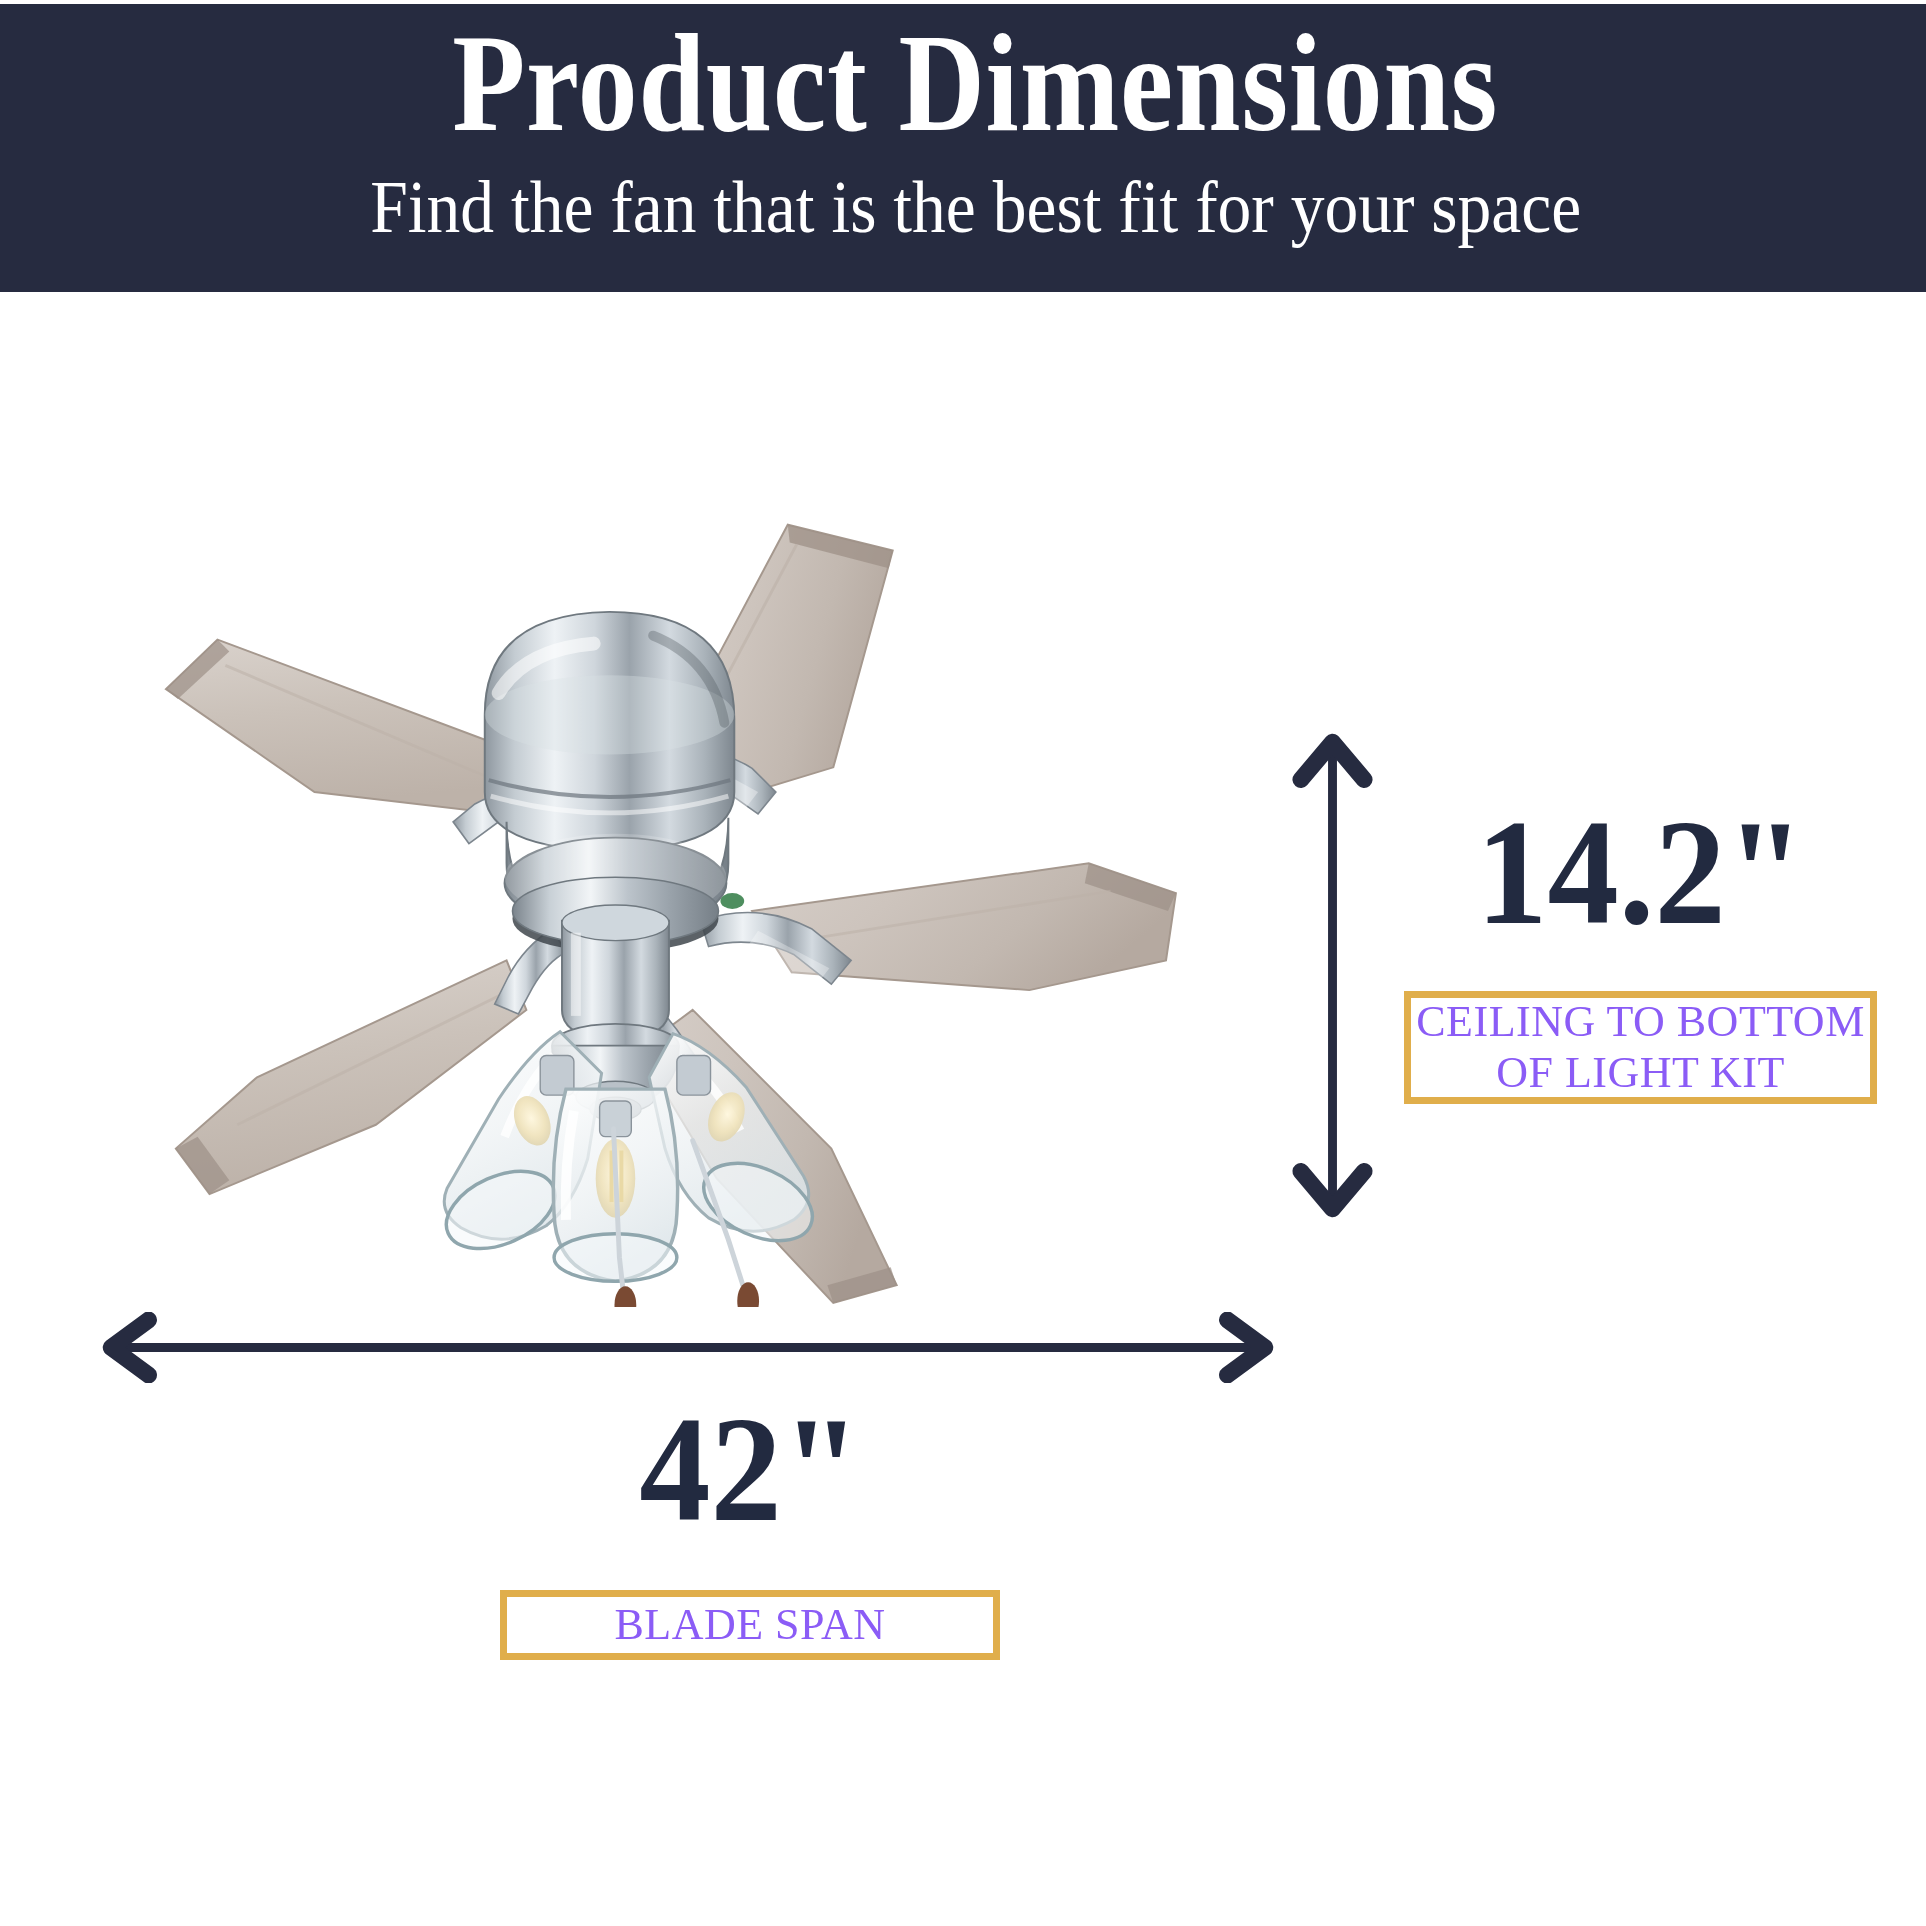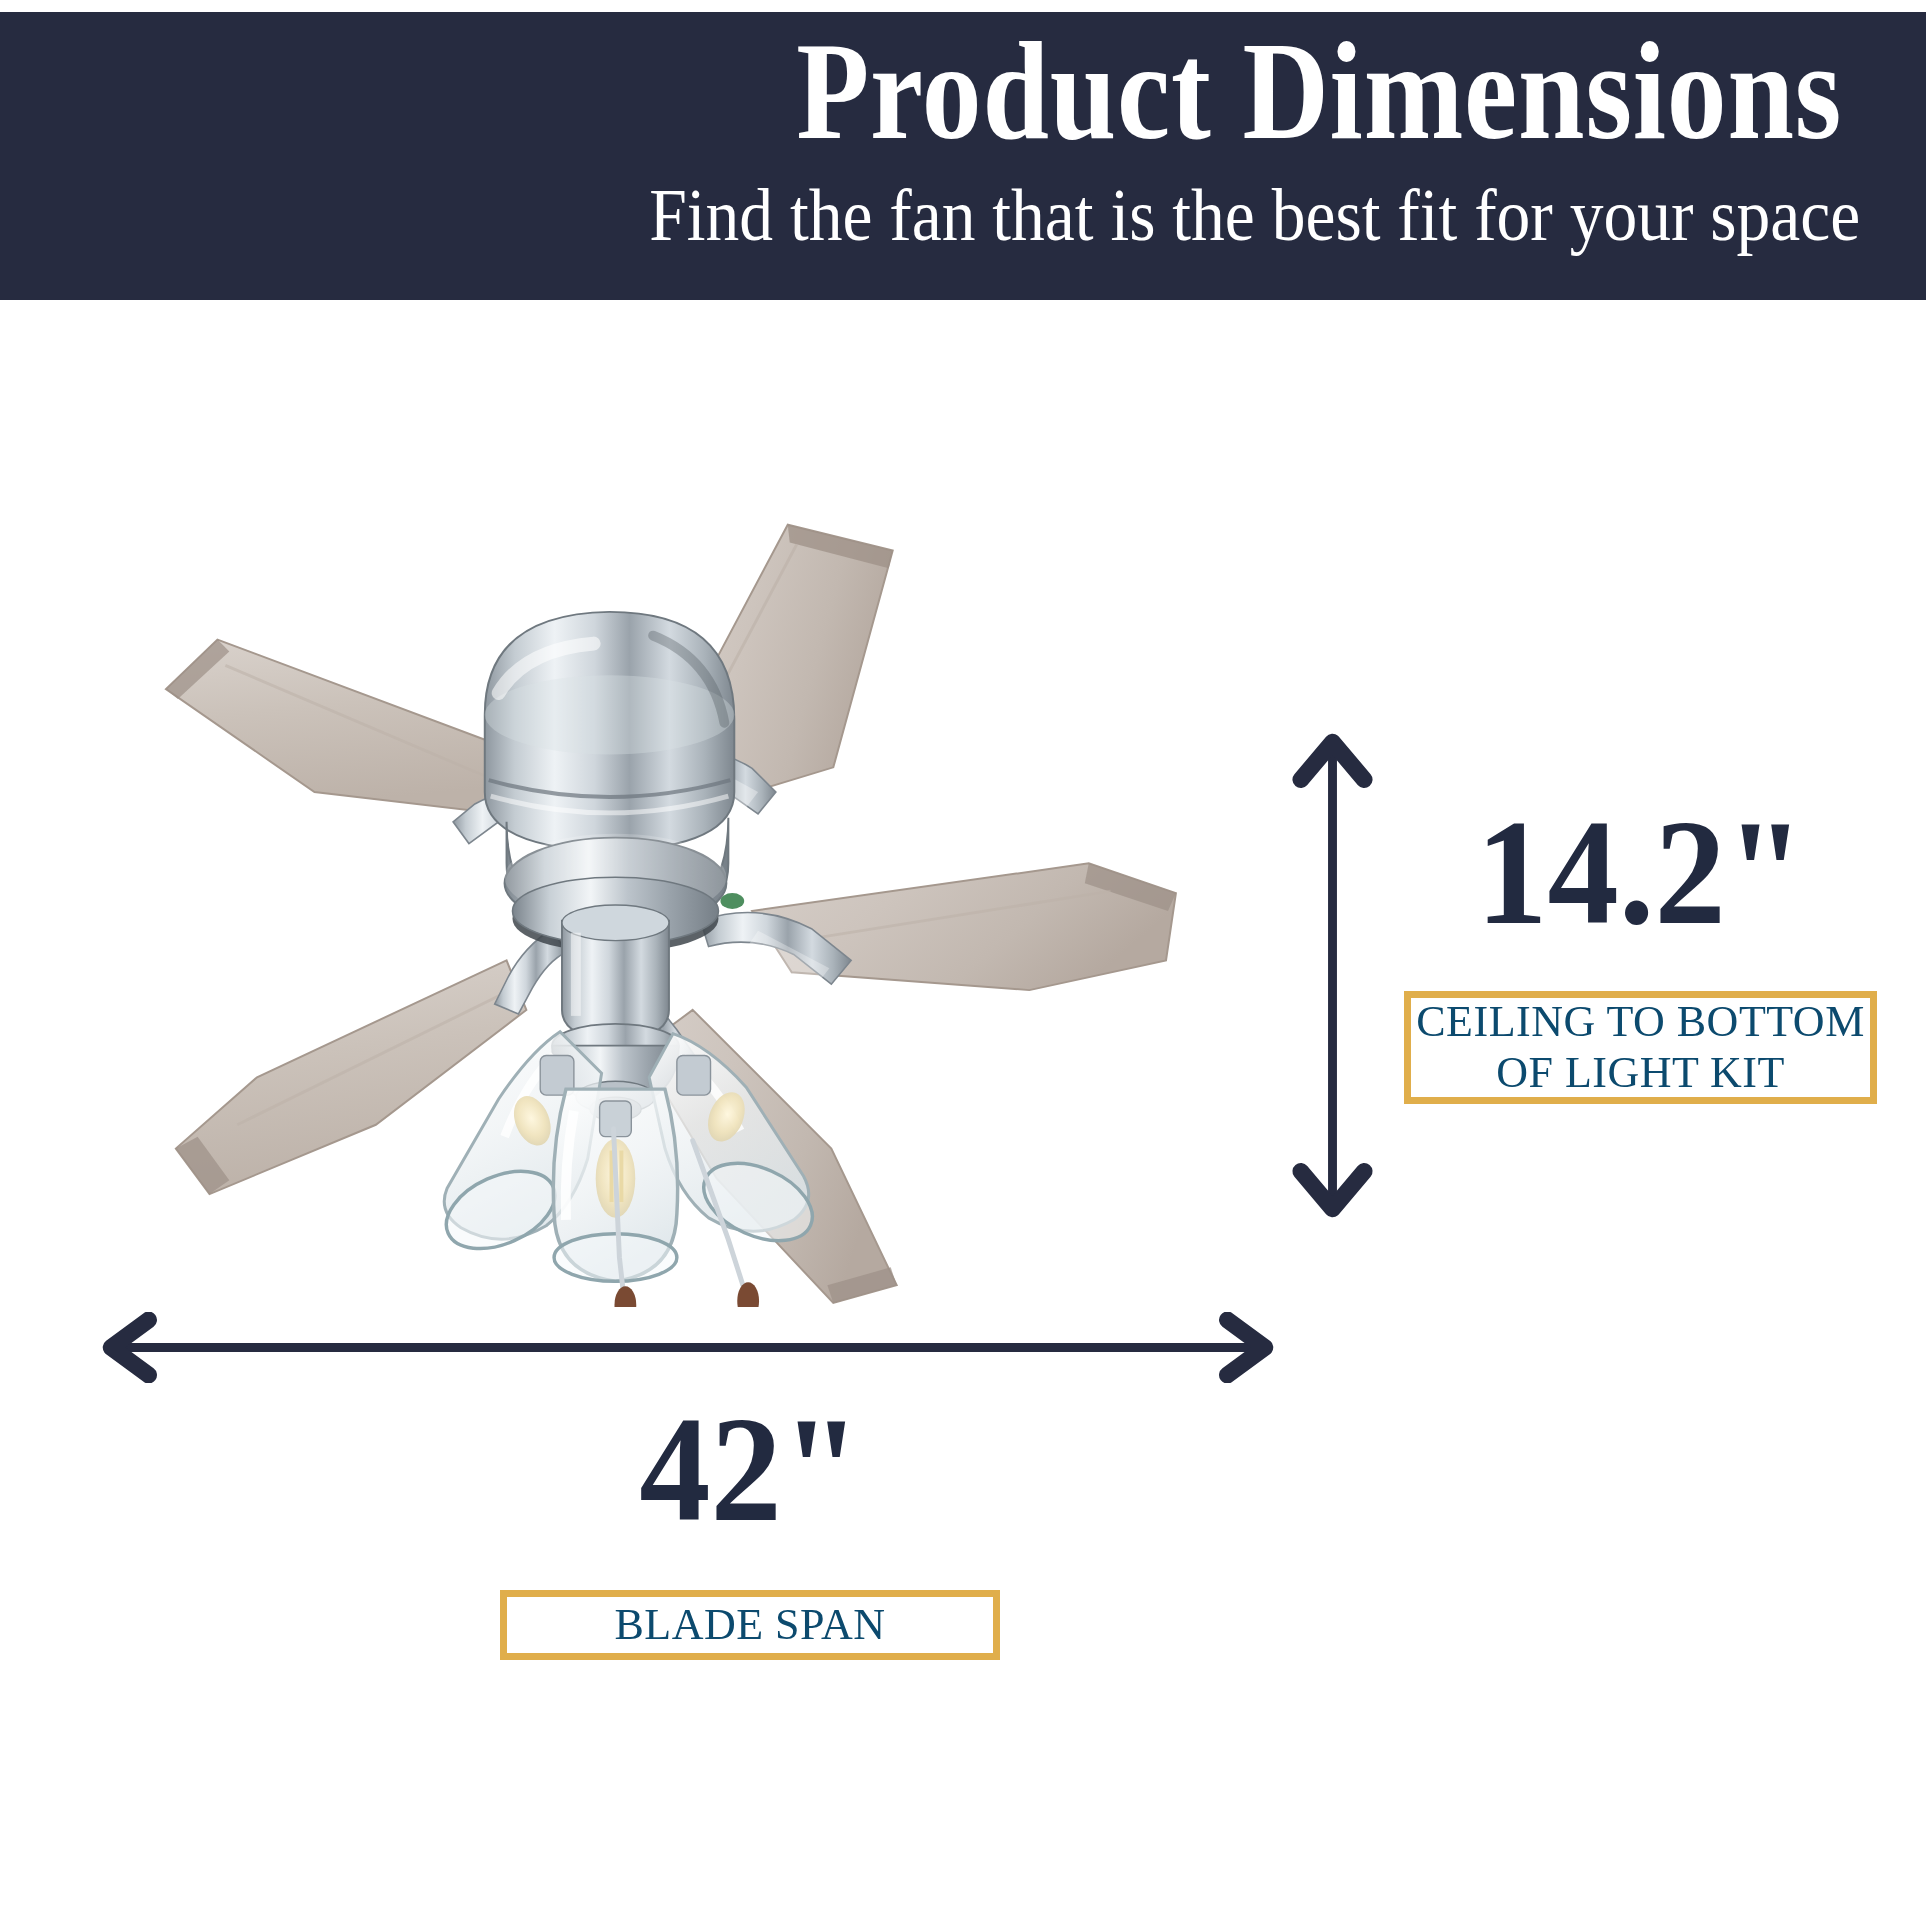--- a/index.html
+++ b/index.html
@@ -7,23 +7,23 @@
     width:1927px;height:1927px;
     background:#ffffff;
     font-family:"Liberation Serif","DejaVu Serif",serif;
     overflow:hidden;
     position:relative;
   }
   #page{position:relative;width:1927px;height:1927px;background:#fff;}
 
   
   .header{
-    position:absolute;left:0;top:12px;width:1927px;height:288px;
+    position:absolute;left:0;top:4px;width:1927px;height:288px;
     background:#262b40;
-    display:flex;flex-direction:column;align-items:flex-end;justify-content:flex-start;
+    display:flex;flex-direction:column;align-items:center;justify-content:flex-start;
     box-sizing:border-box;padding-top:10px;padding-left:24px;
   }
   .header-title{
     color:#ffffff;
     font-family:"Liberation Serif","DejaVu Serif",serif;
     font-weight:700;
     font-size:139px;
     line-height:1.0;
     letter-spacing:1px;
     transform:scaleX(0.86);
@@ -67,21 +67,21 @@
     margin:0;
   }
   .callout-box{
     border:7px solid #e0ae4b;
     background:#ffffff;
     box-sizing:border-box;
     display:flex;align-items:center;justify-content:center;
     text-align:center;
   }
   .callout-label{
-    color:#0c4a6e;
+    color:#8b5cf6;
     font-family:"Liberation Serif","DejaVu Serif",serif;
     font-weight:400;
     font-size:44px;
     line-height:1.15;
     letter-spacing:0.5px;
     white-space:pre-line;
     margin:0;
   }
 
   

